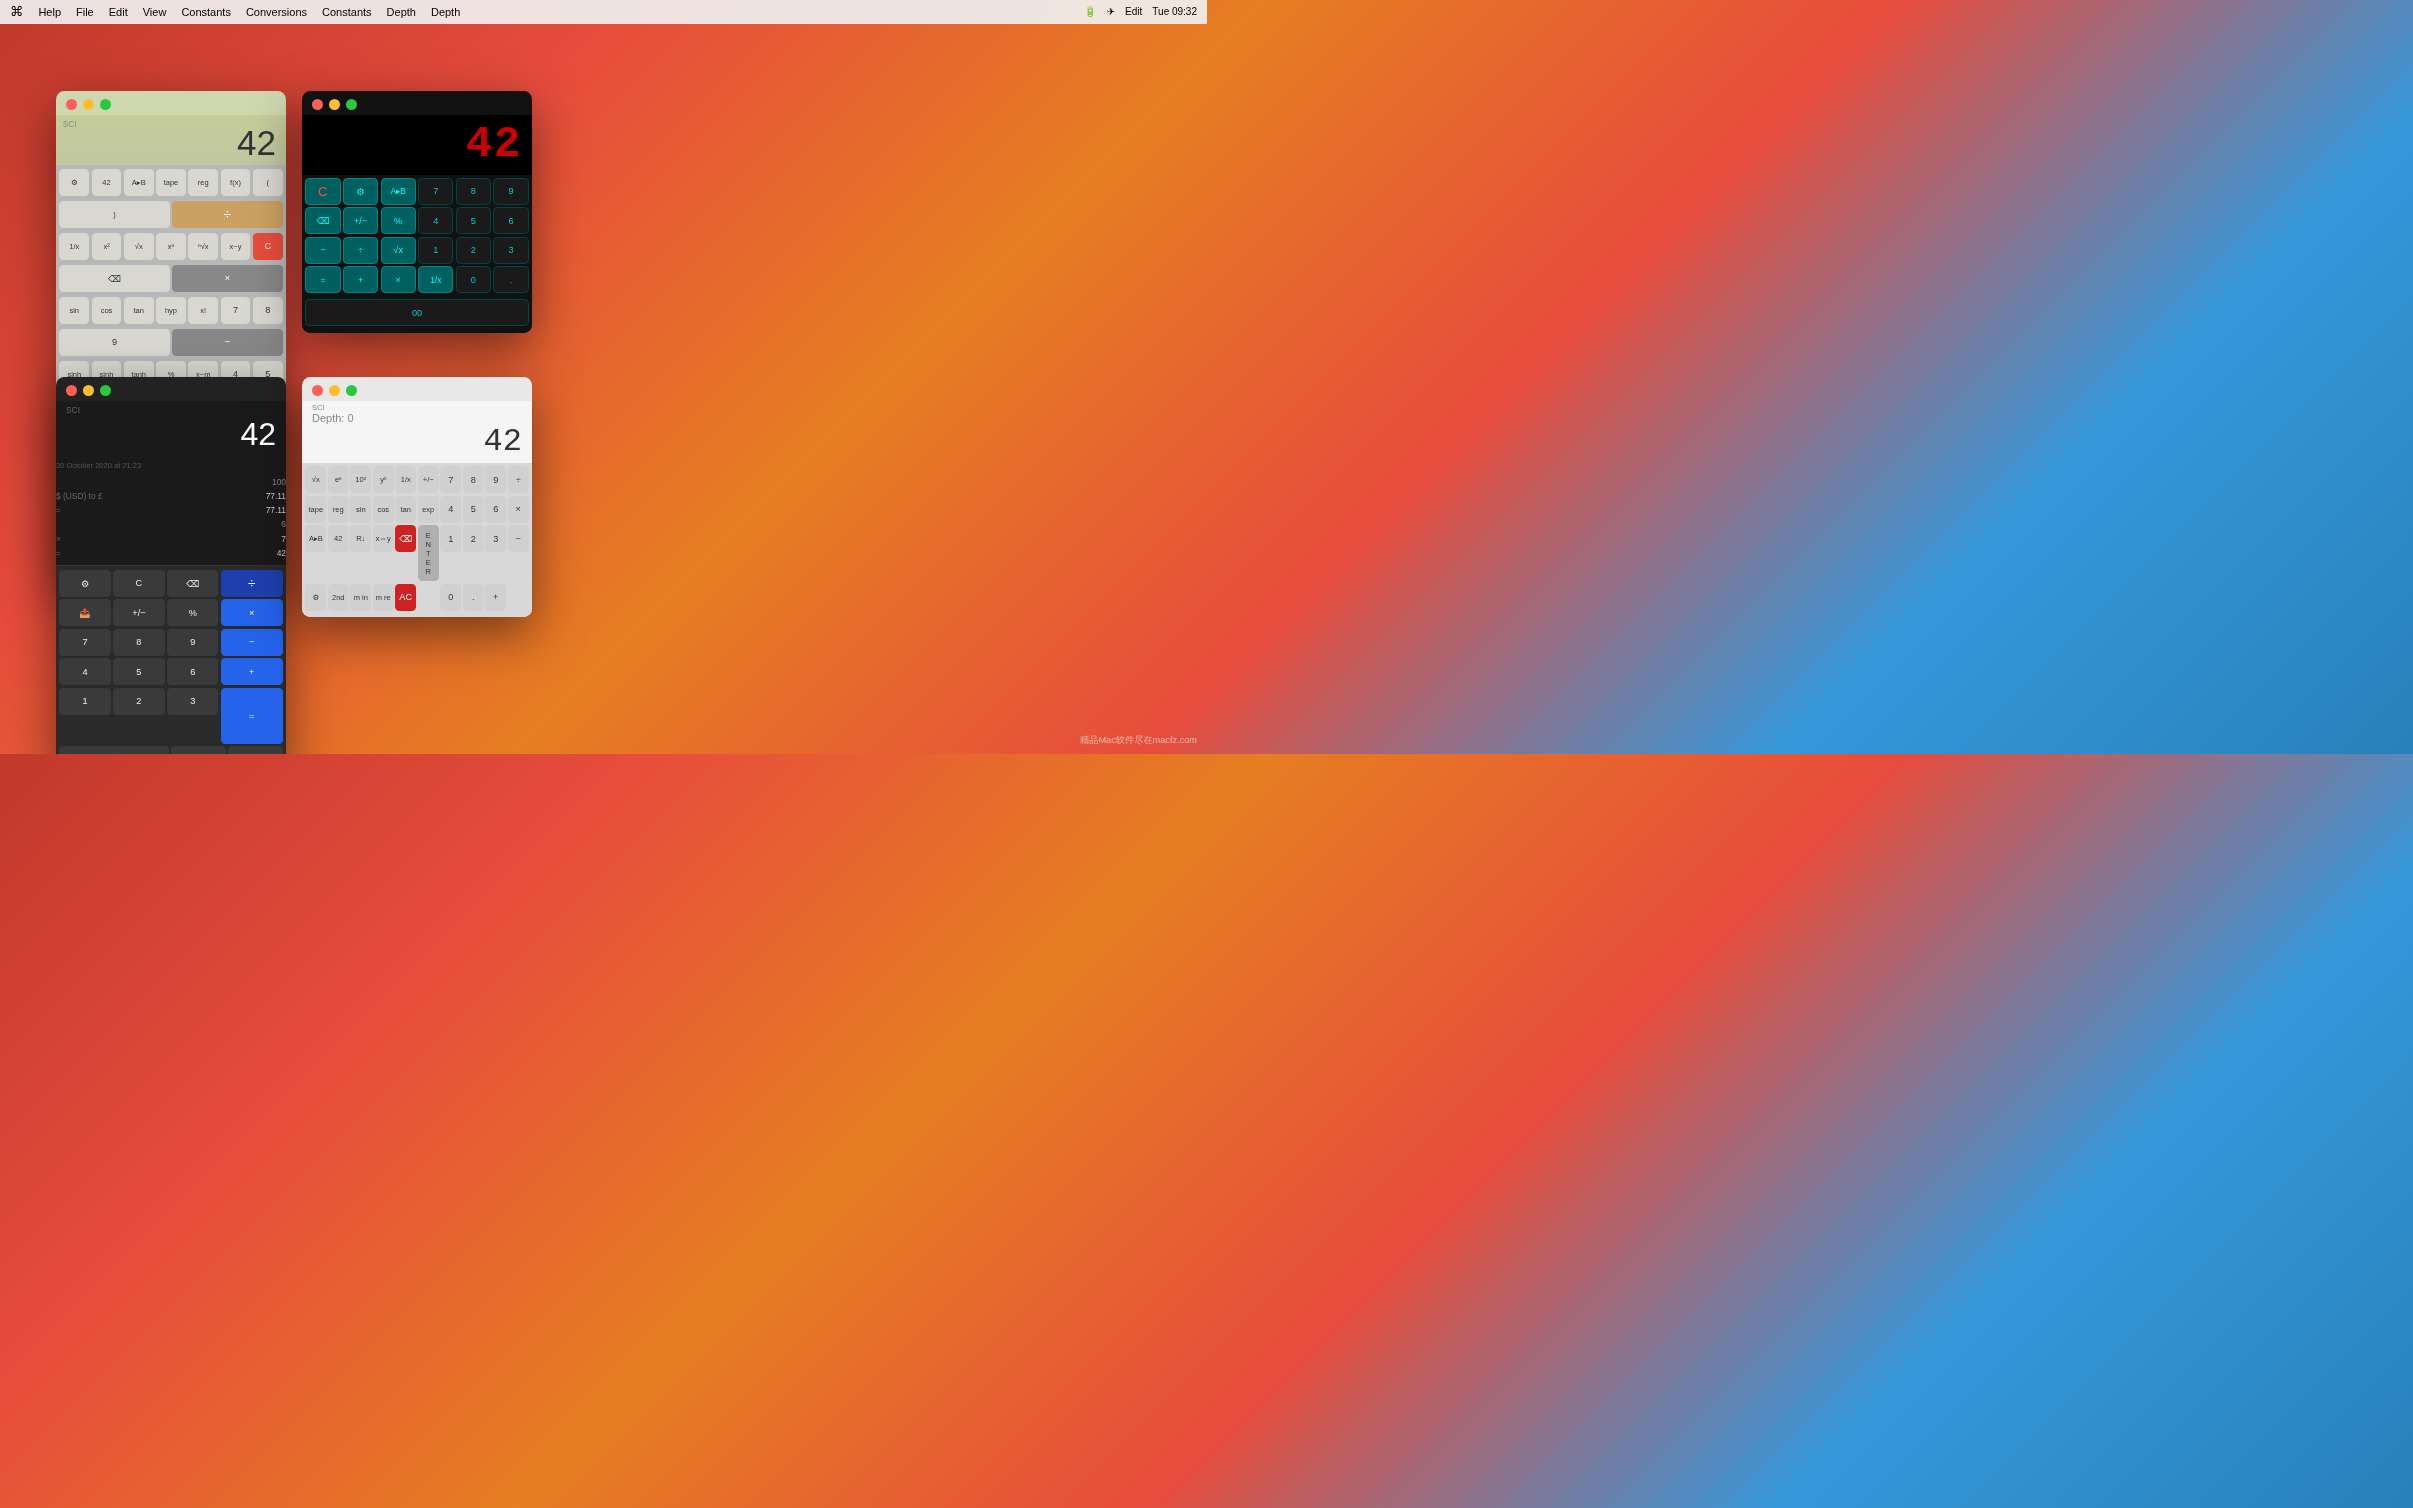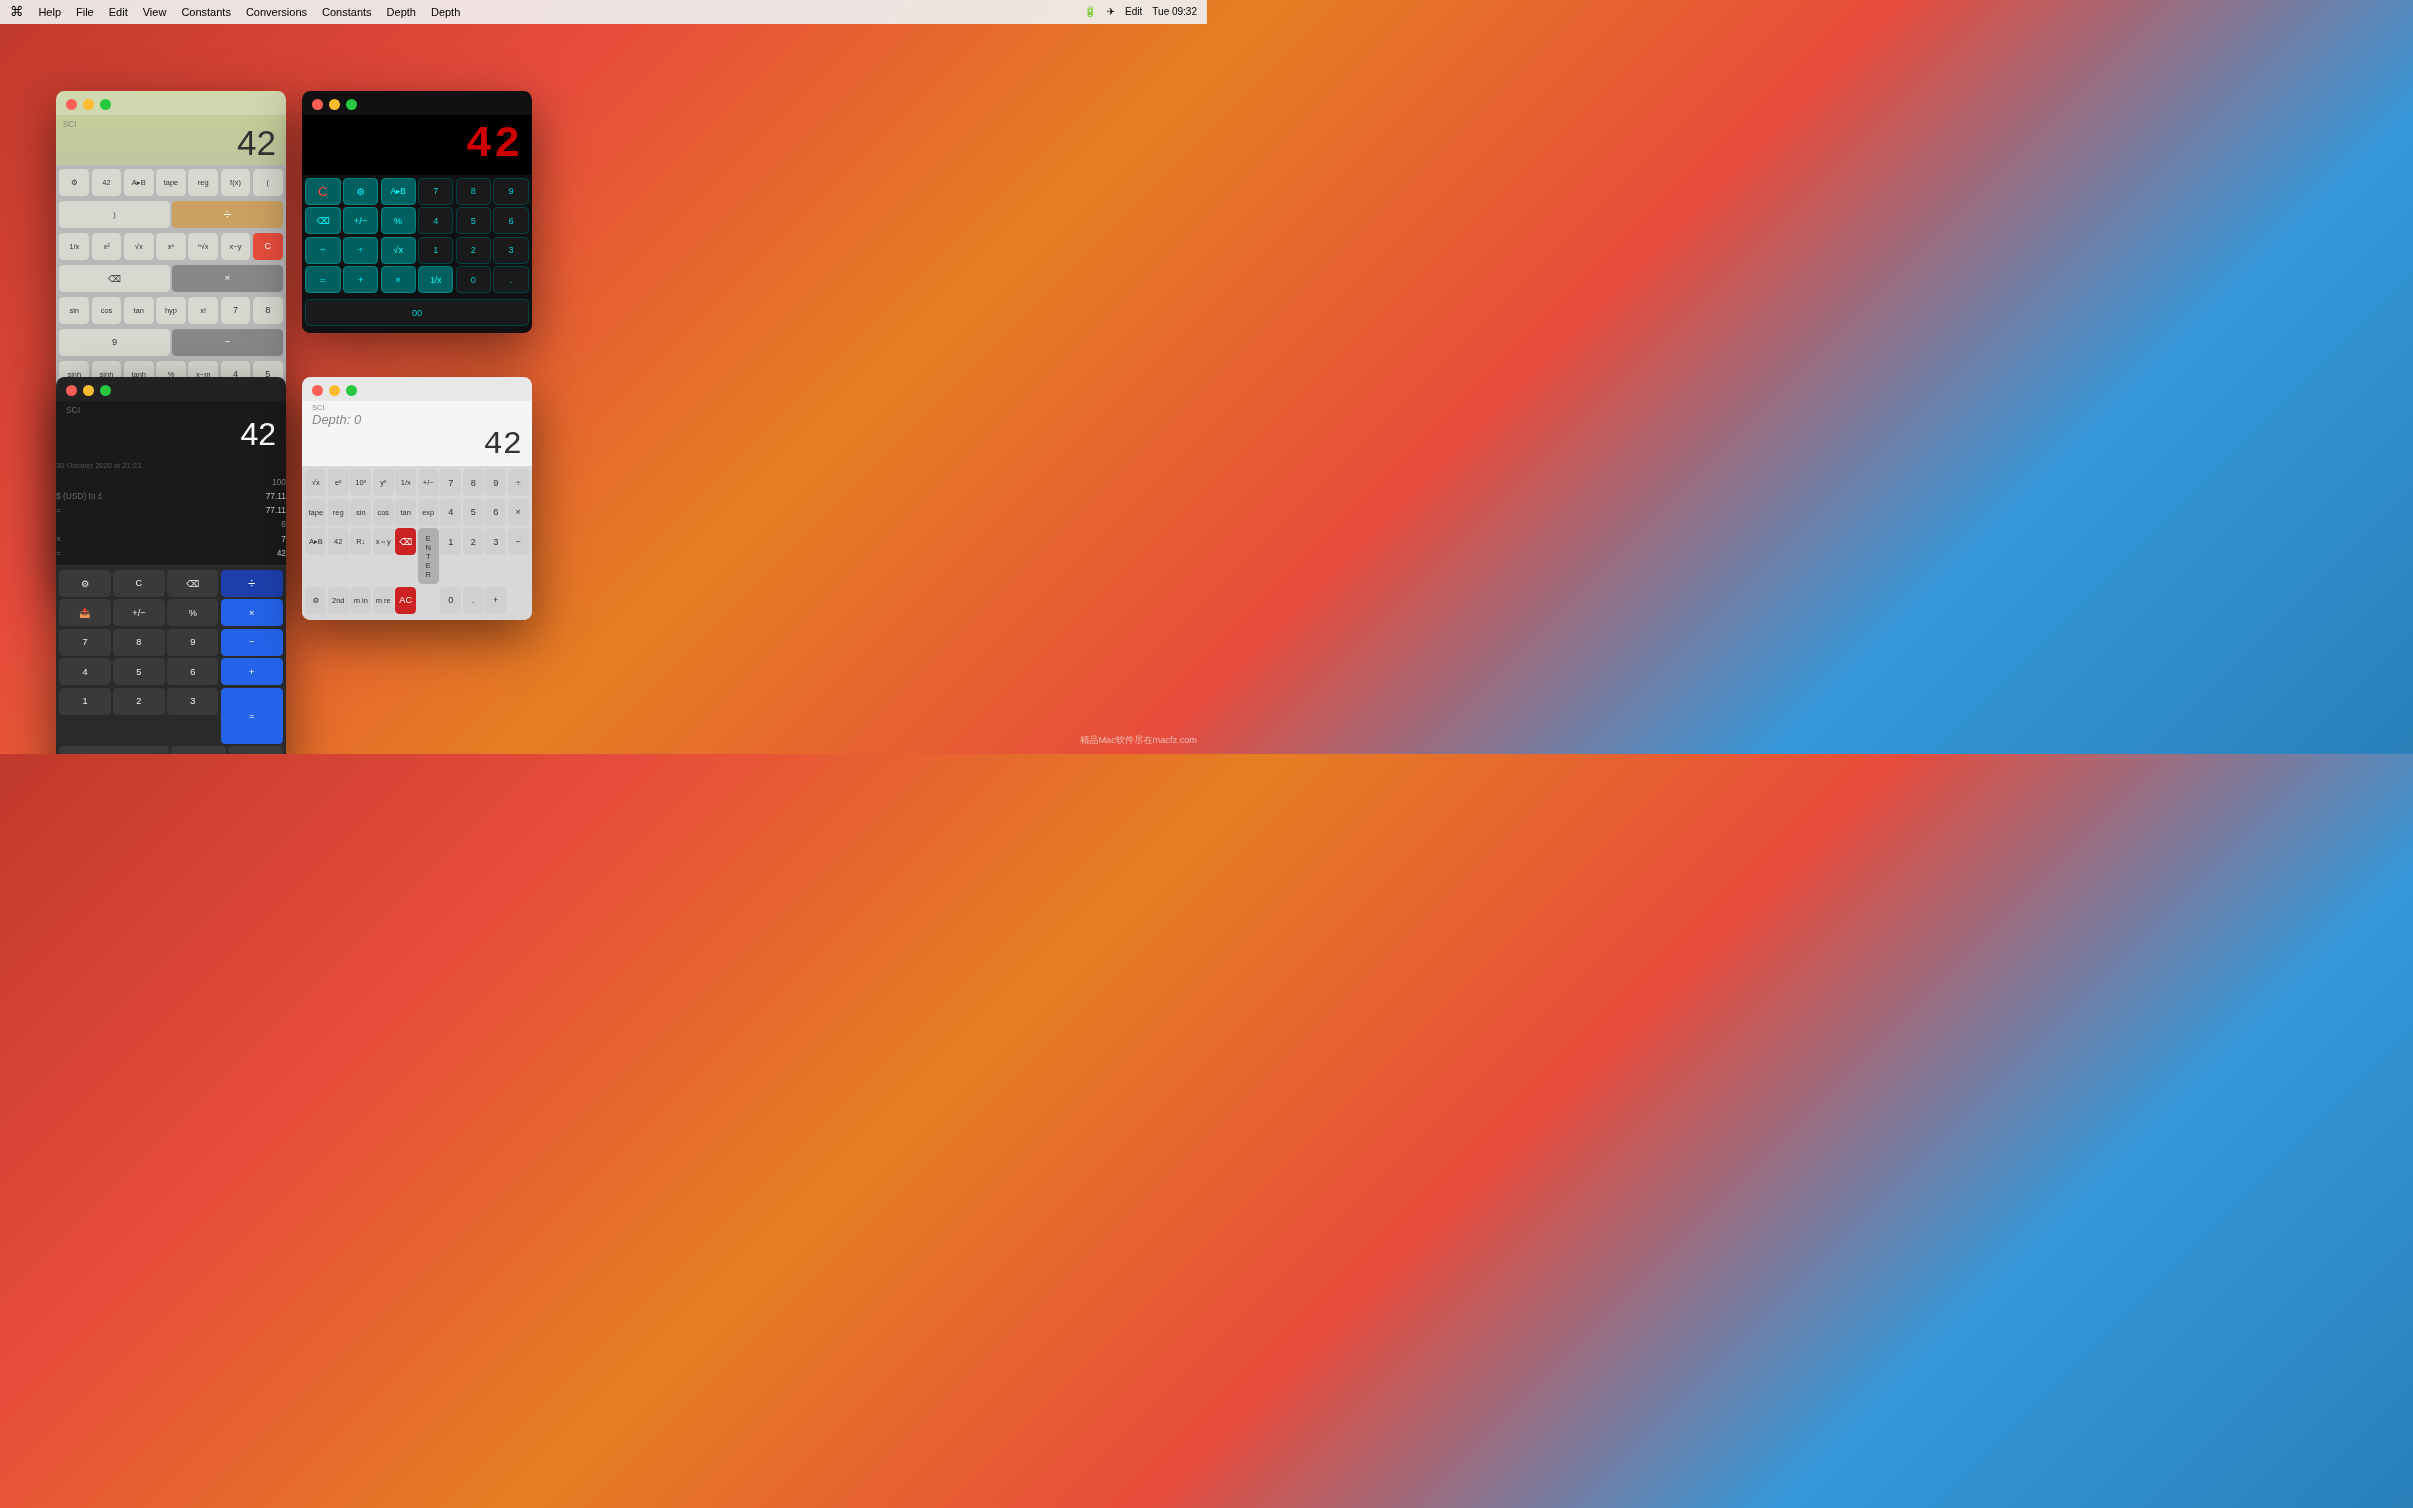--- a/index.html
+++ b/index.html
@@ -427,21 +427,21 @@
 
 <div class="calc-window" id="win4" style="top:377px;left:302px;width:230px;">
   <div style="background:#e8e8e8;">
     <div class="traffic-lights">
       <div class="tl tl-red"></div>
       <div class="tl tl-yellow"></div>
       <div class="tl tl-green"></div>
     </div>
     <div style="background:#f5f5f5;padding:1.7px 10px 5px;">
       <div style="font-size:7.5px;color:#888;">SCI</div>
-      <div style="font-size:13px;color:#888;font-style:italic;">Depth: 0</div>
+      <div style="font-size:11px;color:#888;">Depth: 0</div>
       <div style="font-size:32px;font-weight:400;text-align:right;color:#333;font-family:'Courier New',monospace;line-height:1;padding-top:1.7px;">42</div>
     </div>
     <div style="background:#d8d8d8;padding:3.4px;display:grid;gap:2.5px;">
 
       <div style="display:grid;grid-template-columns:repeat(10,1fr);gap:1.7px;">
         <button class="btn btn-light4 small-btn">√x</button>
         <button class="btn btn-light4 small-btn">eˣ</button>
         <button class="btn btn-light4 small-btn">10ˣ</button>
         <button class="btn btn-light4 small-btn">yˣ</button>
         <button class="btn btn-light4 small-btn">1/x</button>

